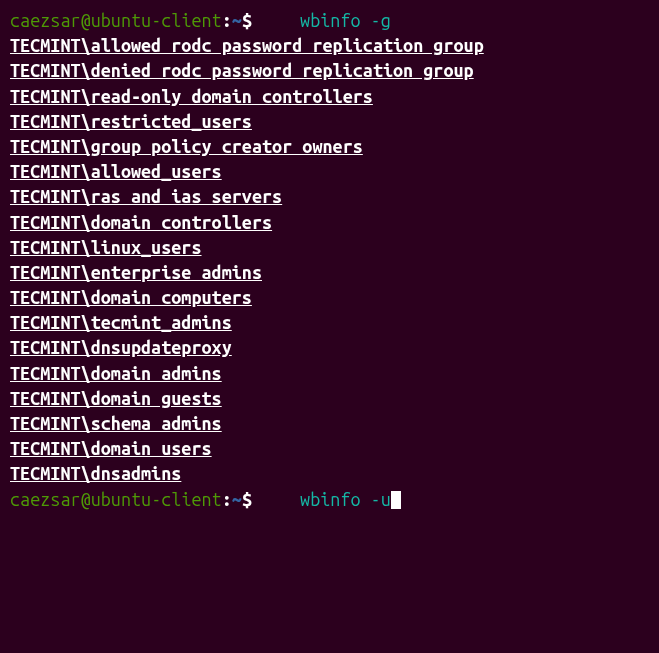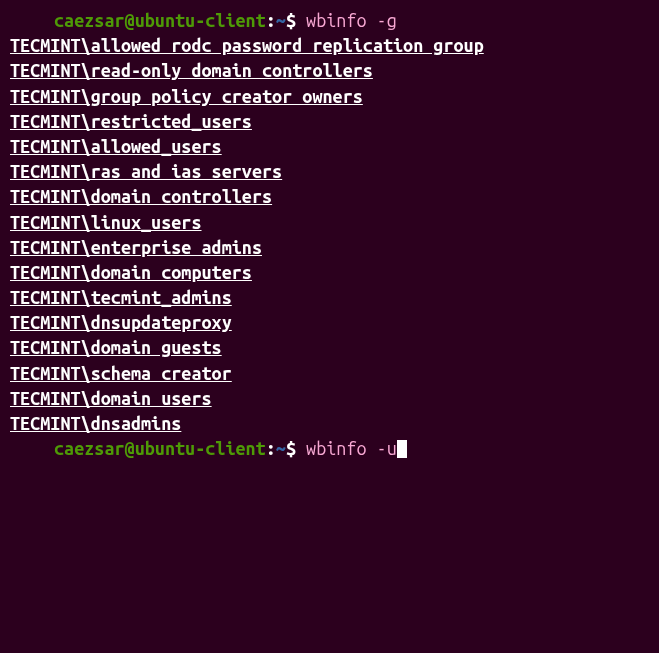--- a/index.html
+++ b/index.html
@@ -17,67 +17,69 @@
       height: 653px;
       color: #ffffff;
       overflow: hidden;
     }
     .terminal-line {
       white-space: pre;
       font-weight: bold;
     }
     .prompt-user {
       color: #4e9a06;
-      font-weight: bold;
-      margin-left: 44px;
+      font-weight: normal;
     }
     .prompt-separator {
       color: #ffffff;
       font-weight: bold;
     }
     .prompt-path {
       color: #3465a4;
       font-weight: bold;
     }
     .prompt-dollar {
       color: #ffffff;
       font-weight: bold;
     }
     .command-text {
-      color: #f9a8d4;
+      color: #14b8a6;
       font-weight: normal;
+      margin-left: 38px;
     }
     .output-line {
       color: #ffffff;
       font-weight: bold;
       text-decoration: underline;
     }
     .cursor {
       display: inline-block;
       width: 10px;
       height: 18px;
       background-color: #ffffff;
       vertical-align: text-bottom;
     }
   </style>
 </head>
 <body>
 
 <div>
   <div class="terminal-line"><span class="prompt-user"><span>caezsar</span><span>@</span><span>ubuntu-client</span></span><span class="prompt-separator">:</span><span class="prompt-path">~</span><span class="prompt-dollar">$ </span><span class="command-text">wbinfo -g</span></div>
   <div class="terminal-line output-line">TECMINT\allowed rodc password replication group</div>
+  <div class="terminal-line output-line">TECMINT\denied rodc password replication group</div>
   <div class="terminal-line output-line">TECMINT\read-only domain controllers</div>
+  <div class="terminal-line output-line">TECMINT\restricted_users</div>
   <div class="terminal-line output-line">TECMINT\group policy creator owners</div>
-  <div class="terminal-line output-line">TECMINT\restricted_users</div>
   <div class="terminal-line output-line">TECMINT\allowed_users</div>
   <div class="terminal-line output-line">TECMINT\ras and ias servers</div>
   <div class="terminal-line output-line">TECMINT\domain controllers</div>
   <div class="terminal-line output-line">TECMINT\linux_users</div>
   <div class="terminal-line output-line">TECMINT\enterprise admins</div>
   <div class="terminal-line output-line">TECMINT\domain computers</div>
   <div class="terminal-line output-line">TECMINT\tecmint_admins</div>
   <div class="terminal-line output-line">TECMINT\dnsupdateproxy</div>
+  <div class="terminal-line output-line">TECMINT\domain admins</div>
   <div class="terminal-line output-line">TECMINT\domain guests</div>
-  <div class="terminal-line output-line">TECMINT\schema creator</div>
+  <div class="terminal-line output-line">TECMINT\schema admins</div>
   <div class="terminal-line output-line">TECMINT\domain users</div>
   <div class="terminal-line output-line">TECMINT\dnsadmins</div>
   <div class="terminal-line"><span class="prompt-user"><span>caezsar</span><span>@</span><span>ubuntu-client</span></span><span class="prompt-separator">:</span><span class="prompt-path">~</span><span class="prompt-dollar">$ </span><span class="command-text">wbinfo -u</span><span class="cursor"></span></div>
 </div>
 
 </body></html>

